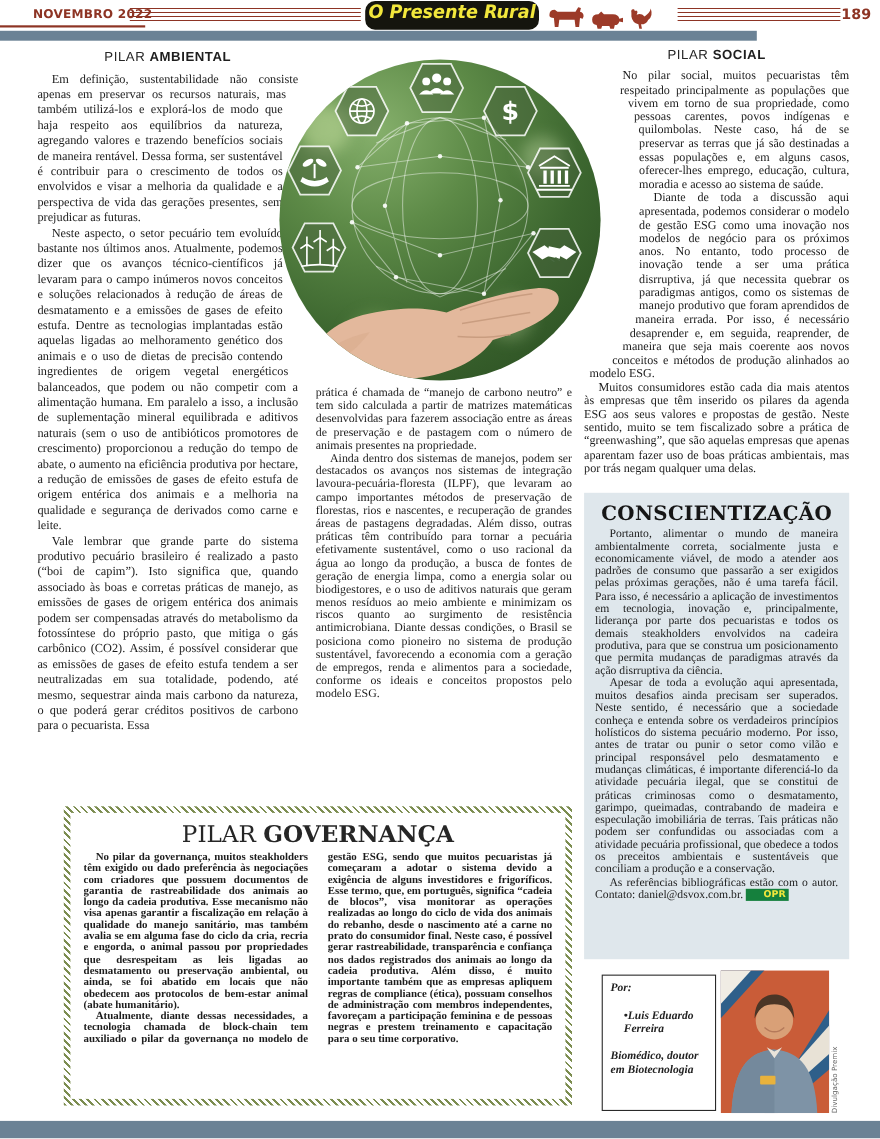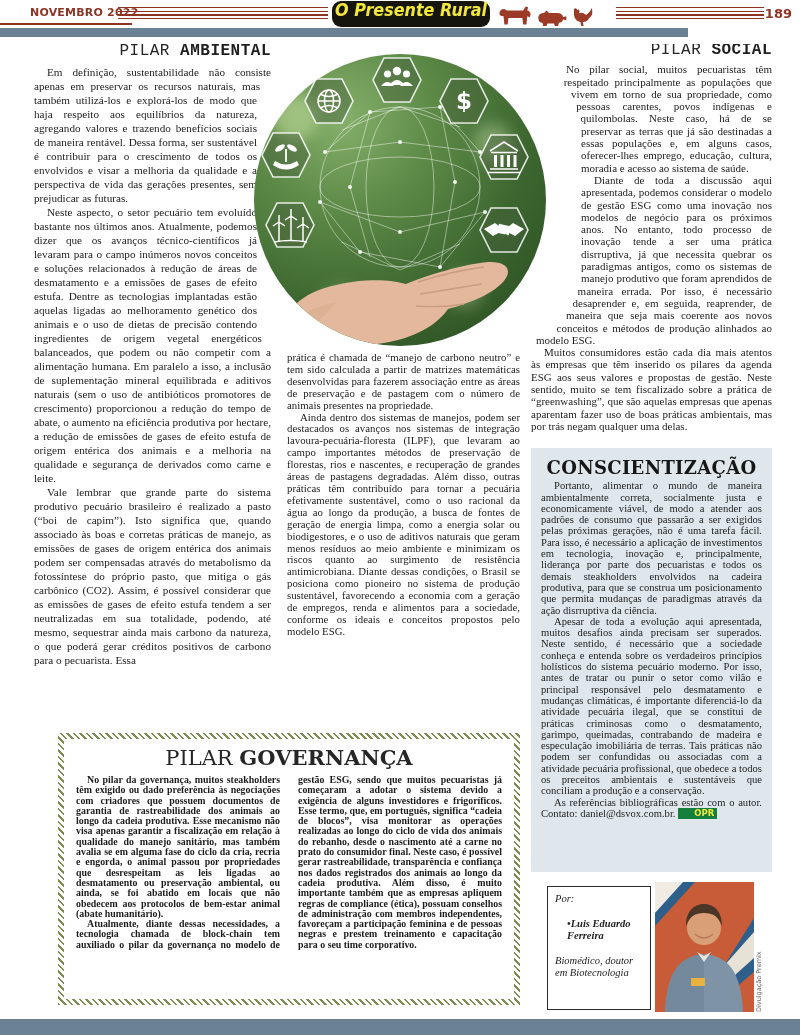--- a/index.html
+++ b/index.html
@@ -17,22 +17,22 @@
              border-radius:9px;display:flex;justify-content:center;}
   .logo-text{font-family:"DejaVu Sans",sans-serif;font-weight:bold;font-style:italic;
              font-size:16px;color:#f2e73c;white-space:nowrap;transform:scaleY(1.05);}
   .animals{position:absolute;left:497px;top:3px;display:flex;align-items:flex-end;gap:2px;}
   .animals svg{display:block;fill:#9c3a28;}
   .page-num{position:absolute;right:8px;top:6px;font-family:"DejaVu Sans",sans-serif;
             font-weight:bold;font-size:13px;color:#8d3424;}
   .bar-top{position:absolute;left:0;top:28px;width:688px;height:9px;background:#6b8295;}
   .bar-bottom{position:absolute;left:0;top:1019px;width:800px;height:16px;background:#6b8295;}
   
-  .pillar-title{margin:0 0 7px 0;text-align:right;font-family:Liberation Mono, monospace;
-                font-size:16px;font-weight:normal;color:#262626;letter-spacing:.5px;white-space:nowrap;}
+  .pillar-title{margin:0 0 7px 0;text-align:center;font-family:Liberation Sans, sans-serif;
+                font-size:12px;font-weight:normal;color:#262626;letter-spacing:.5px;white-space:nowrap;}
   .pillar-title b{font-weight:bold;color:#1e1e1e;}
   
   .col{position:absolute;text-align:justify;overflow:hidden;}
   .col p{margin:0;text-indent:13px;}
   .col p.cont{text-indent:0;}
   .col1{left:34px;top:44px;width:237px;height:694px;font-size:11.2px;line-height:14px;}
   .col2{left:287px;top:352px;width:233px;height:380px;font-size:10.8px;line-height:11.9px;}
   .col3{left:531px;top:44px;width:241px;height:402px;font-size:11px;line-height:12.3px;}
   .wrap-r{float:right;width:20px;height:258px;margin-top:32px;margin-right:-6px;
           shape-outside:ellipse(26px 129px at 100% 50%);}
@@ -65,21 +65,21 @@
   .esg-label{position:absolute;left:0;top:138px;width:100%;text-align:center;z-index:3;
              font-family:"DejaVu Sans",sans-serif;font-weight:bold;font-size:44px;color:#ffffff;
              letter-spacing:8px;text-shadow:0 0 8px rgba(20,50,20,.5);}
   .hex{position:absolute;width:52px;height:52px;z-index:3;}
   
   .author-box{position:absolute;left:547px;top:886px;width:104px;height:124px;box-sizing:border-box;
               border:1.5px solid #2a2a2a;background:#fff;padding:6px 7px;
               font-style:italic;font-size:10.5px;line-height:12.5px;color:#222;}
   .author-box .por{margin:0 0 6px 0;}
   .author-box .nm{margin:12px;font-weight:bold;}
-  .author-box p{margin:0;}
+  .author-box p{margin:0;font-weight:bold;}
   .author-photo{position:absolute;left:655px;top:882px;width:99px;height:130px;overflow:hidden;}
   .photo-credit{position:absolute;left:755px;top:884px;height:128px;writing-mode:vertical-rl;
                 transform:rotate(180deg);font-size:6.5px;font-family:"DejaVu Sans",sans-serif;color:#666;}
 </style>
 </head>
 <body>
 
 <div class="page">
 
   <div class="issue-date">NOVEMBRO 2022</div>

